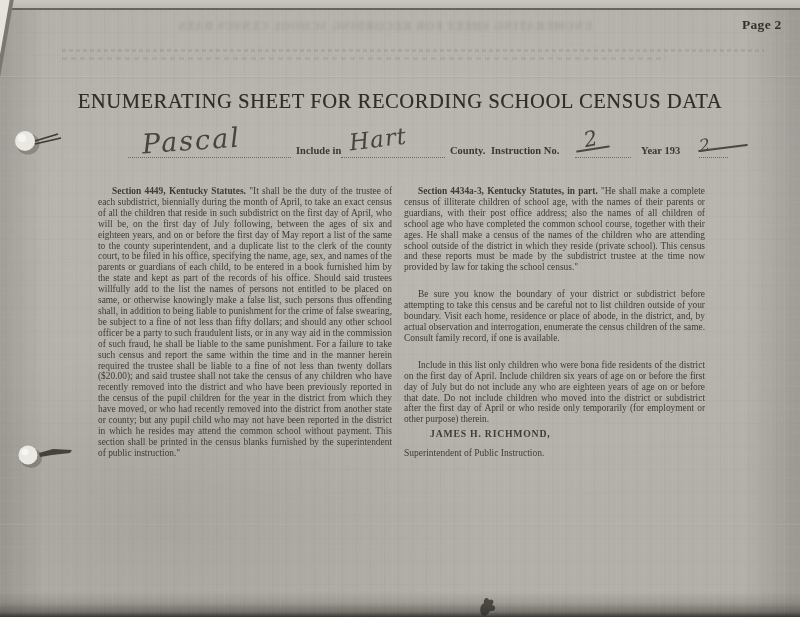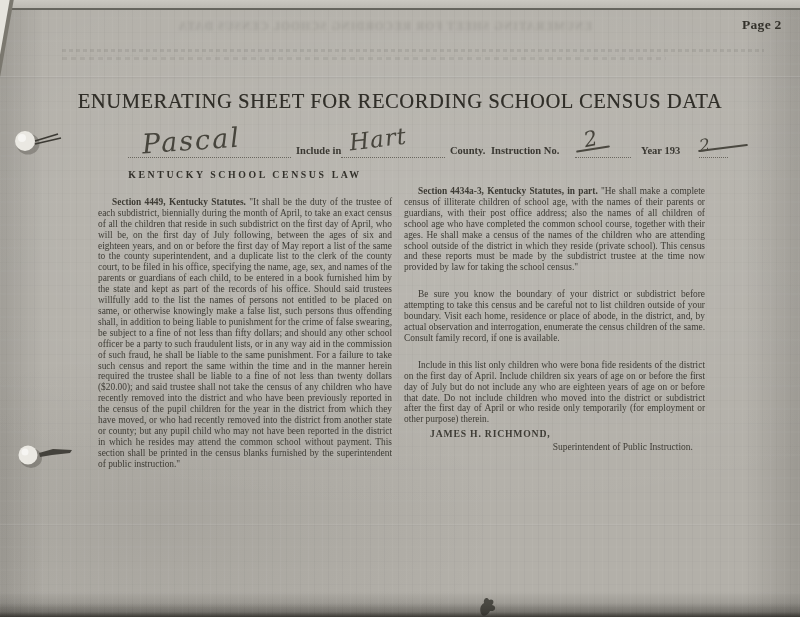--- a/index.html
+++ b/index.html
@@ -88,21 +88,21 @@
   .col-left{left:98px;width:294px;}
   .col-right{left:404px;width:301px;}
   .col-heading{
     text-align:center;font-weight:bold;letter-spacing:2.6px;
     font-size:9.8px;color:#32302a;margin:0 0 6px;white-space:nowrap;
   }
   .col-heading.mid{margin:7px 0 6px;}
   .col p{margin:16px 0 4px;text-indent:14px;}
   .lead{font-weight:bold;}
   .sig-name{text-align:left;font-weight:bold;letter-spacing:.8px;font-size:9.7px;margin-top:4px;padding-left:26px;}
-  .sig-title{text-align:right;padding-right:12px;font-size:9.5px;margin-top:2px;}
+  .sig-title{text-align:left;padding-right:12px;font-size:9.5px;margin-top:8px;}
   .fastener{position:absolute;}
   .ink-blot{position:absolute;left:468px;top:593px;}
 </style>
 </head>
 <body>
 
 <div class="layer paper-shading"></div>
 <div class="layer paper-streaks"></div>
 <div class="top-edge"></div>
 <div class="corner-curl"></div>
@@ -145,21 +145,20 @@
   <div class="hw-stroke stroke-subdistrict"></div>
   <div class="dotline" style="left:575px;top:155px;width:56px;"></div>
 
   <span class="fill-label" style="left:641px;top:145px;">Year 193</span>
   <span class="hw hw-year">2</span>
   <div class="hw-stroke stroke-year"></div>
   <div class="dotline" style="left:699px;top:155px;width:29px;"></div>
 </div>
 
 <div class="col col-left">
-  <div class="col-heading">KENTUCKY SCHOOL CENSUS LAW</div>
   <p><b class="lead">Section 4449, Kentucky Statutes.</b> <span>"It shall be the duty of the trustee of each subdistrict, biennially during the month of April, to take an exact census of all the children that reside in such subdistrict on the first day of April, who will be, on the first day of July following, between the ages of six and eighteen years, and on or before the first day of May report a list of the same to the county superintendent, and a duplicate list to the clerk of the county court, to be filed in his office, specifying the name, age, sex, and names of the parents or guardians of each child, to be entered in a book furnished him by the state and kept as part of the records of his office. Should said trustees willfully add to the list the names of persons not entitled to be placed on same, or otherwise knowingly make a false list, such persons thus offending shall, in addition to being liable to punishment for the crime of false swearing, be subject to a fine of not less than fifty dollars; and should any other school officer be a party to such fraudulent lists, or in any way aid in the commission of such fraud, he shall be liable to the same punishment. For a failure to take such census and report the same within the time and in the manner herein required the trustee shall be liable to a fine of not less than twenty dollars ($20.00); and said trustee shall not take the census of any children who have recently removed into the district and who have been previously reported in the census of the pupil children for the year in the district from which they have moved, or who had recently removed into the district from another state or county; but any pupil child who may not have been reported in the district in which he resides may attend the common school without payment. This section shall be printed in the census blanks furnished by the superintendent of public instruction."</span></p>
 </div>
 
 <div class="col col-right">
   <p><b class="lead">Section 4434a-3, Kentucky Statutes, in part.</b> <span>"He shall make a complete census of illiterate children of school age, with the names of their parents or guardians, with their post office address; also the names of all children of school age who have completed the common school course, together with their ages. He shall make a census of the names of the children who are attending school outside of the district in which they reside (private school). This census and these reports must be made by the subdistrict trustee at the time now provided by law for taking the school census."</span></p>
   <p>Be sure you know the boundary of your district or subdistrict before attempting to take this census and be careful not to list children outside of your boundary. Visit each home, residence or place of abode, in the district, and, by actual observation and interrogation, enumerate the census children of the same. Consult family record, if one is available.</p>
   <p>Include in this list only children who were bona fide residents of the district on the first day of April. Include children six years of age on or before the first day of July but do not include any who are eighteen years of age on or before that date. Do not include children who moved into the district or subdistrict after the first day of April or who reside only temporarily (for employment or other purpose) therein.</p>
   <div class="sig-name">JAMES H. RICHMOND,</div>
   <div class="sig-title">Superintendent of Public Instruction.</div>
 </div>

